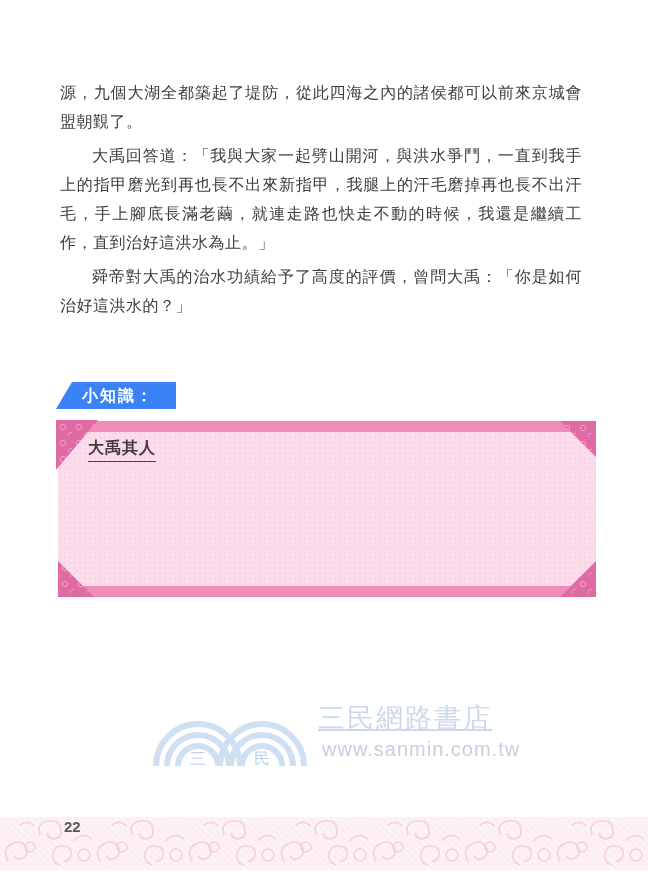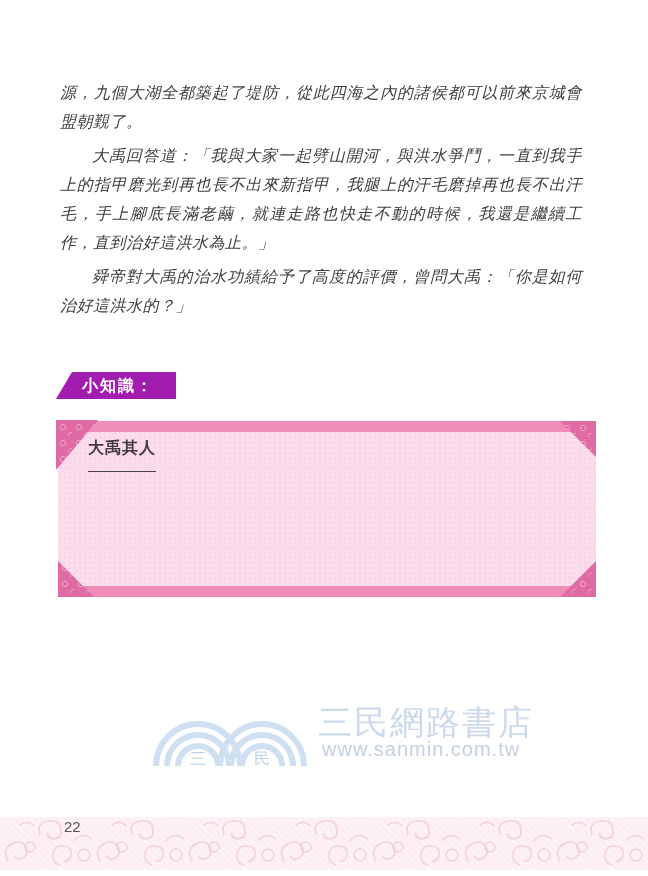--- a/index.html
+++ b/index.html
@@ -10,27 +10,27 @@
     overflow:hidden;
     font-family:"Liberation Serif","DejaVu Serif",serif;
   }
 
   
   .body-text{
     position:absolute;left:60px;top:78px;width:530px;
     font-size:16px;line-height:29px;color:#3d3d3d;
     text-align:justify;letter-spacing:.5px;
   }
-  .body-text p{margin:0 8px 5px 0;font-style:italic;}
+  .body-text p{margin:0 8px 5px 0;}
   .body-text p.indent{text-indent:2em;}
 
   
   .kbox-tab{
-    position:absolute;left:56px;top:372px;width:120px;height:27px;
-    background:#a21caf;
+    position:absolute;left:56px;top:382px;width:120px;height:27px;
+    background:#3b82f6;
     clip-path:polygon(16px 0,100% 0,100% 100%,0 100%);
     color:#ffffff;font-weight:bold;font-size:16px;line-height:27px;
     padding-left:26px;box-sizing:border-box;
     font-family:"Liberation Sans","DejaVu Sans",sans-serif;
     letter-spacing:2px;
     z-index:4;
   }
   .kbox{
     position:absolute;left:58px;top:421px;width:538px;height:176px;
     background:#fbdcea;
@@ -56,56 +56,58 @@
   }
   .lace-tabfoot{left:56px;top:420px;width:42px;height:50px;clip-path:polygon(0 0,100% 0,0 100%);}
   .lace-tr{left:560px;top:421px;width:36px;height:36px;clip-path:polygon(0 0,100% 0,100% 100%);}
   .lace-bl{left:58px;top:561px;width:36px;height:36px;clip-path:polygon(0 0,0 100%,100% 100%);}
   .lace-br{left:560px;top:561px;width:36px;height:36px;clip-path:polygon(100% 0,100% 100%,0 100%);}
 
   .kbox-title{
     position:absolute;left:88px;top:438px;
     font-size:16px;font-weight:bold;color:#433a40;
     border-bottom:1.5px solid #4a4046;
-    padding-bottom:12px;letter-spacing:1px;
+    padding-bottom:2px;letter-spacing:1px;
     z-index:5;
   }
   .kbox-body{
     position:absolute;left:88px;top:464px;width:498px;
     font-size:15px;line-height:26px;color:#46343d;
     text-align:justify;text-indent:2em;letter-spacing:.5px;
     z-index:5;
   }
 
   
   .watermark{position:absolute;left:150px;top:694px;width:360px;height:80px;z-index:0;}
   .wm-logo{position:absolute;left:0;top:2px;}
   .wm-text{
     position:absolute;left:168px;top:6px;
-    color:#ccd9ec;font-size:34px;letter-spacing:2px;white-space:nowrap;
+    color:#ccd9ec;font-size:27px;letter-spacing:2px;white-space:nowrap;
     font-family:"Liberation Serif","DejaVu Serif",serif;
+    text-decoration:underline;
   }
   .wm-url{
     position:absolute;left:172px;top:44px;
     color:#c4d0df;font-size:20px;letter-spacing:1px;white-space:nowrap;
     font-family:"Liberation Sans","DejaVu Sans",sans-serif;
   }
 
   
   .footer-band{
     position:absolute;left:0;top:817px;width:648px;height:53px;overflow:hidden;
   }
   .footer-band::after{
     content:"";position:absolute;inset:0;
     background:repeating-linear-gradient(45deg, rgba(246,219,228,.25) 0 2px, transparent 2px 5px);
   }
   .page-number{
     position:absolute;left:64px;top:818px;
     font-size:15px;color:#585858;z-index:2;
     font-family:"Liberation Sans","DejaVu Sans",sans-serif;
+    font-weight:bold;
   }
 </style>
 </head>
 <body>
 
 <div class="page">
 
   <div class="body-text">
     <p>源，九個大湖全都築起了堤防，從此四海之內的諸侯都可以前來京城會盟朝覲了。</p>
     <p class="indent">大禹回答道：「我與大家一起劈山開河，與洪水爭鬥，一直到我手上的指甲磨光到再也長不出來新指甲，我腿上的汗毛磨掉再也長不出汗毛，手上腳底長滿老繭，就連走路也快走不動的時候，我還是繼續工作，直到治好這洪水為止。」</p>

